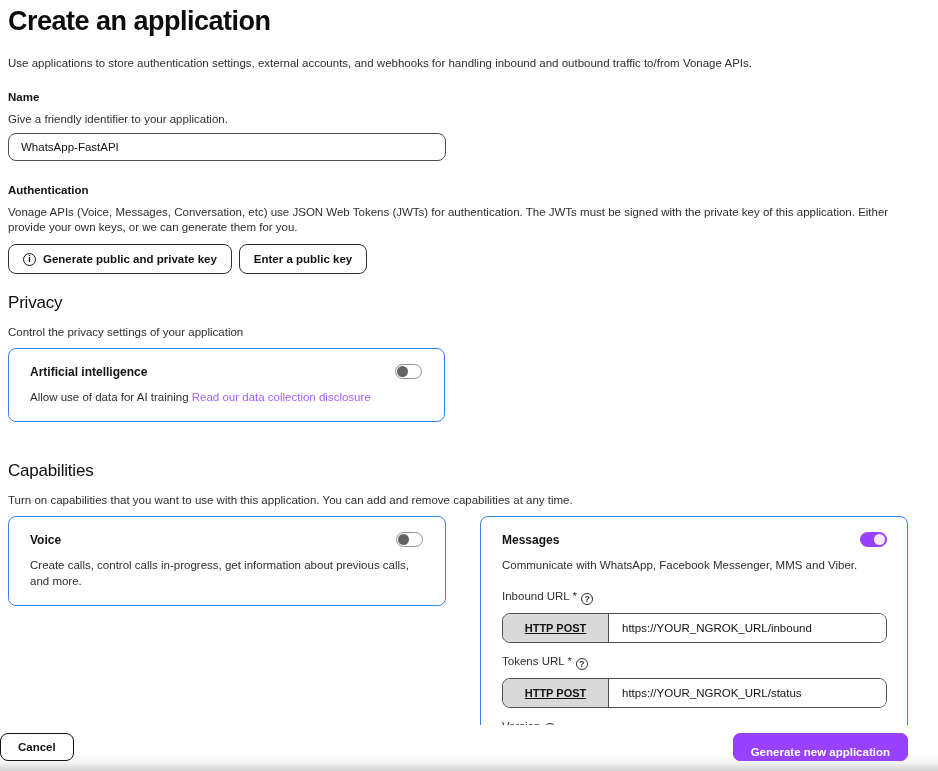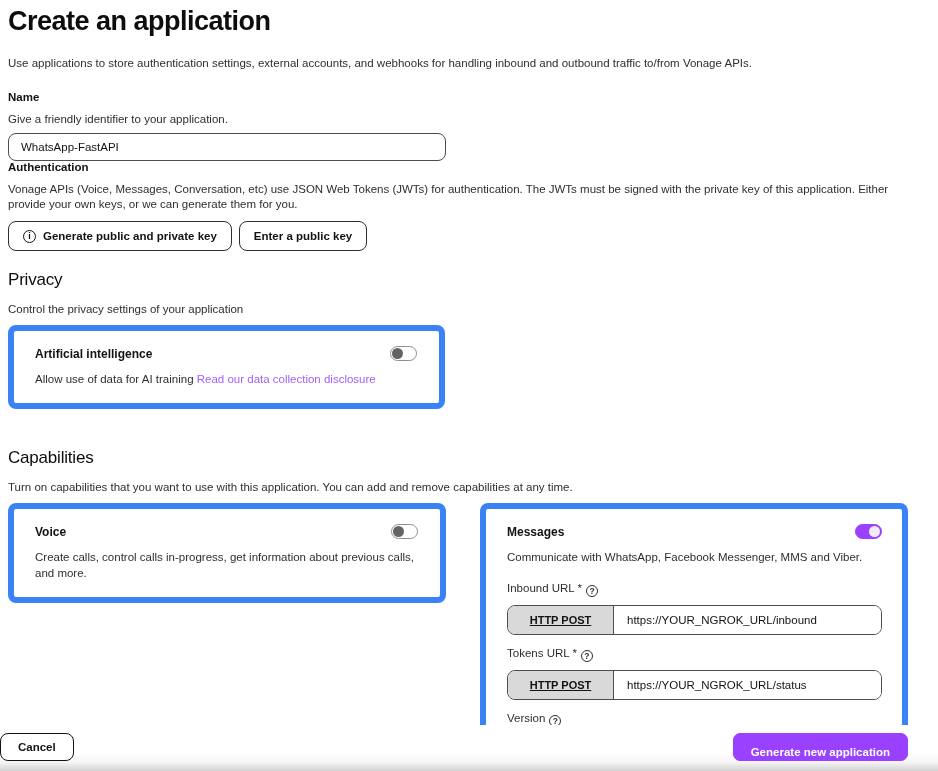--- a/index.html
+++ b/index.html
@@ -29,42 +29,42 @@
     padding:0 12px; font-size:11.5px; color:#131313;
     font-family:"Liberation Sans", sans-serif; background:#fff; outline:none;
   }
   .disabled-input {
     margin-top:8px; width:100%; height:28px;
     border:1px solid #cfcfcf; border-radius:8px;
     background:#e9e9e9; display:flex; align-items:center; padding:0 8px;
   }
   .redacted-block { width:122px; height:18px; background:#d6d6d6; border-radius:2px; }
 
-  .auth-section { }
+  .auth-section { margin-top:23px; }
   .auth-desc { margin-top:9px; font-size:11.5px; line-height:15px; color:#2e2e2e; width:895px; }
   .auth-buttons { margin-top:9px; display:flex; gap:7px; }
   .outline-btn {
     height:30px; background:#fff; border:1px solid #2e2e2e; border-radius:8px;
     display:inline-flex; align-items:center; gap:7px; padding:0 14px;
     font-size:11.5px; font-weight:700; color:#131313; cursor:pointer;
     font-family:"Liberation Sans", sans-serif;
   }
   .circle-icon {
     width:13px; height:13px; border:1px solid #131313; border-radius:50%;
     display:inline-flex; align-items:center; justify-content:center;
     font-size:9px; font-weight:700; font-style:normal; flex:0 0 auto;
   }
   .help-icon { width:12px; height:12px; border-color:#2e2e2e; color:#2e2e2e; font-weight:700; font-size:8.5px; margin-left:4px; vertical-align:-2px; }
 
   h2.section-title { font-size:17px; font-weight:400; color:#0d0d0d; letter-spacing:-0.2px; }
   .privacy-section { margin-top:19px; }
   .section-sub { margin-top:13px; font-size:11.5px; color:#2e2e2e; }
 
   .card {
-    margin-top:10px; border:6px solid #3b82f6; border-radius:8px; background:#fff;
+    margin-top:10px; border:1px solid #3b82f6; border-radius:8px; background:#fff;
     padding:15px 22px 16px 21px;
   }
   .card-title-row { display:flex; align-items:center; justify-content:space-between; }
   .card-title { font-size:12px; font-weight:700; color:#131313; }
   .card-desc { margin-top:10px; font-size:11.5px; line-height:16px; color:#2e2e2e; }
   .purple-link { color:#a25ffb; text-decoration:none; cursor:pointer; }
 
   .toggle { width:27px; height:15px; border-radius:9px; position:relative; cursor:pointer; flex:0 0 auto; }
   .toggle-off { background:#ffffff; border:1px solid #8f8f8f; }
   .toggle-off .knob { position:absolute; left:1px; top:1px; width:11px; height:11px; border-radius:50%; background:#636363; }

